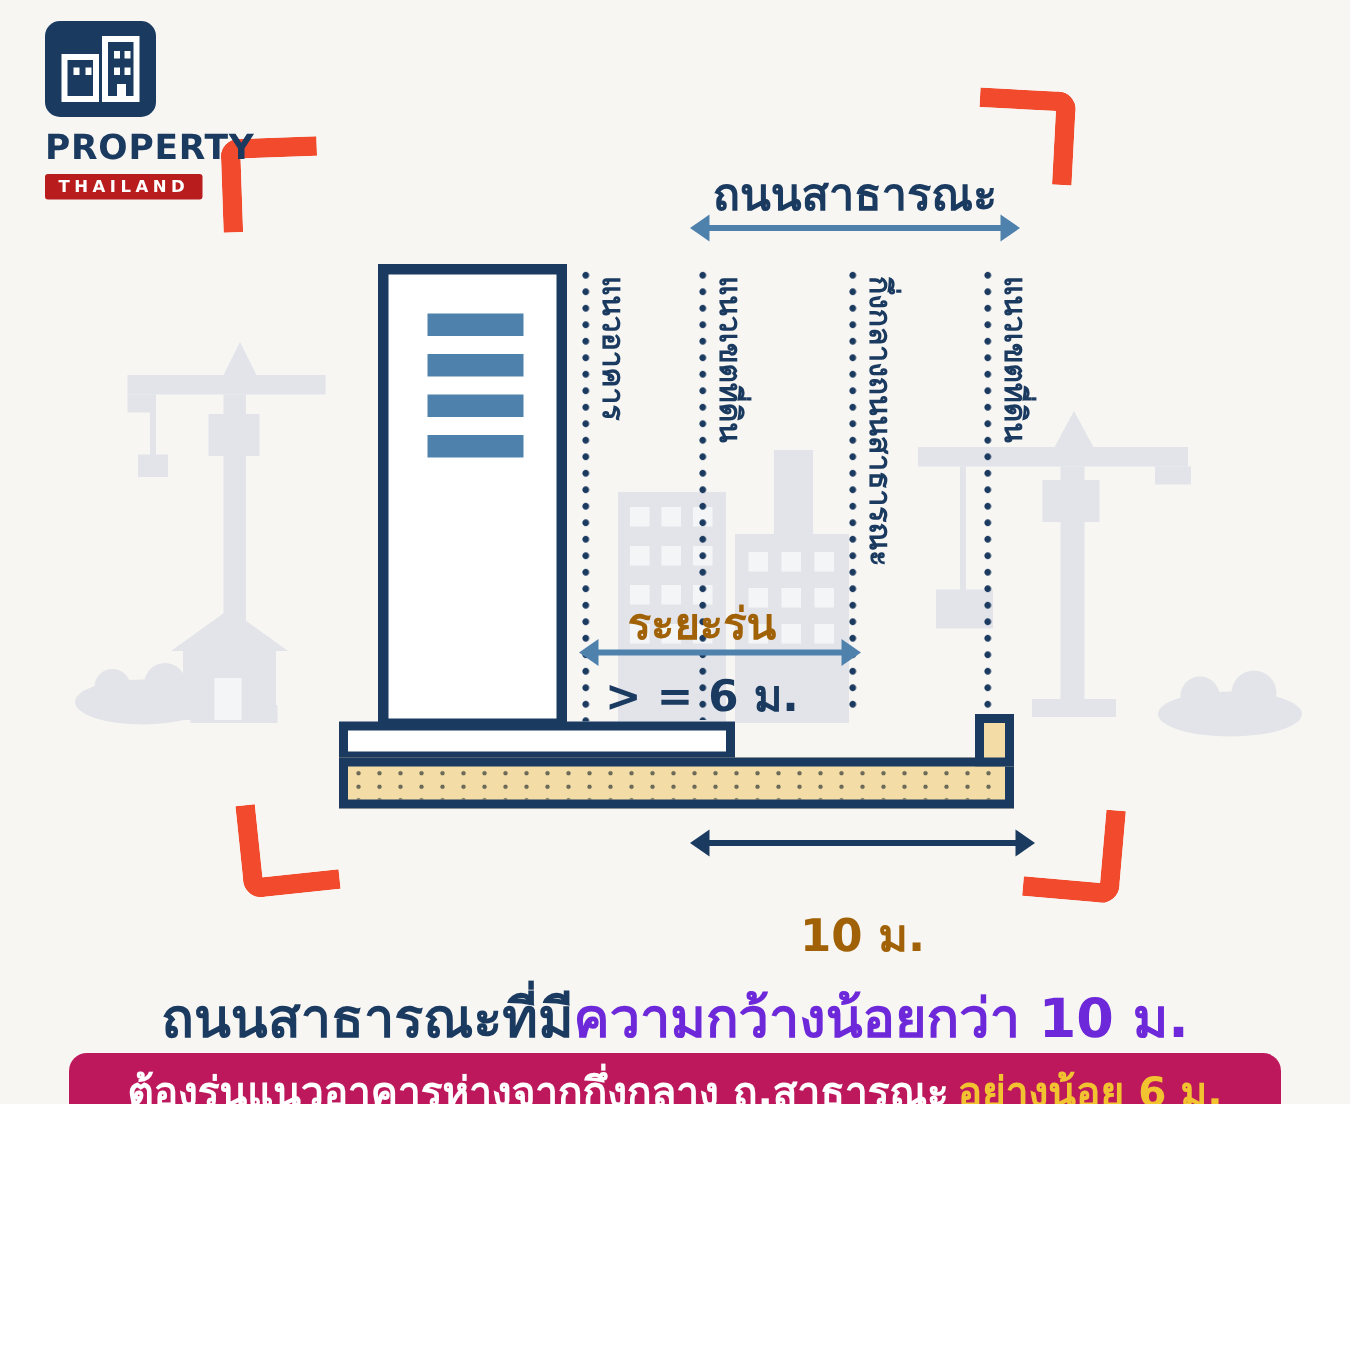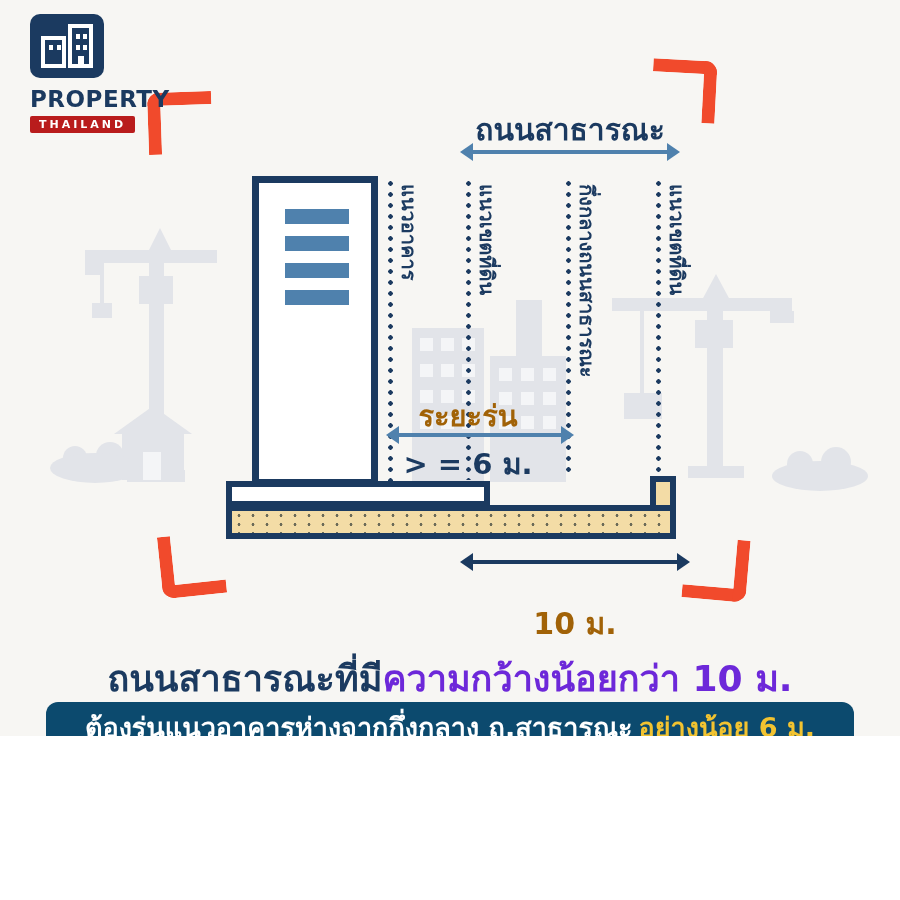--- a/index.html
+++ b/index.html
@@ -63,21 +63,21 @@
   .setback-value { position:absolute; left:390px; top:441px; width:156px; text-align:center;
     font-size:29px; font-weight:800; color:#1b3a60; z-index:5; }
   .road-width-label { position:absolute; left:486px; top:572px; width:178px; text-align:center;
     font-size:30px; font-weight:800; color:#a16207; z-index:5;margin-top:28px; }
 
   
   .headline { position:absolute; left:0; top:650px; width:900px; text-align:center;
     font-size:36px; font-weight:800; z-index:5; }
   .headline .normal { color:#1b3a60; }
   .headline .hot { color:#6d28d9; }
-  .banner { position:absolute; left:46px; top:702px; width:808px; height:50px; background:#0c4a6e;
+  .banner { position:absolute; left:46px; top:702px; width:808px; height:50px; background:#be185d;
     border-radius:12px; display:flex; align-items:center; justify-content:center; z-index:5; }
   .banner .txt { color:#ffffff; font-size:27px; font-weight:700; }
   .banner .hl { color:#f2c330; font-size:27px; font-weight:800; margin-left:6px; }
 
   .tape-wrap { position:absolute; left:516px; top:754px; z-index:5; }
 </style>
 </head>
 <body>
 
 <div class="canvas">

